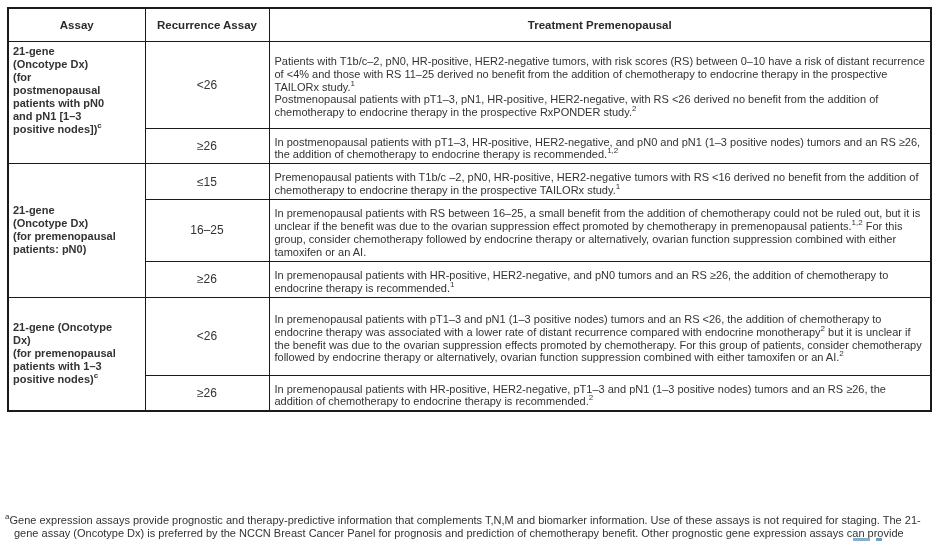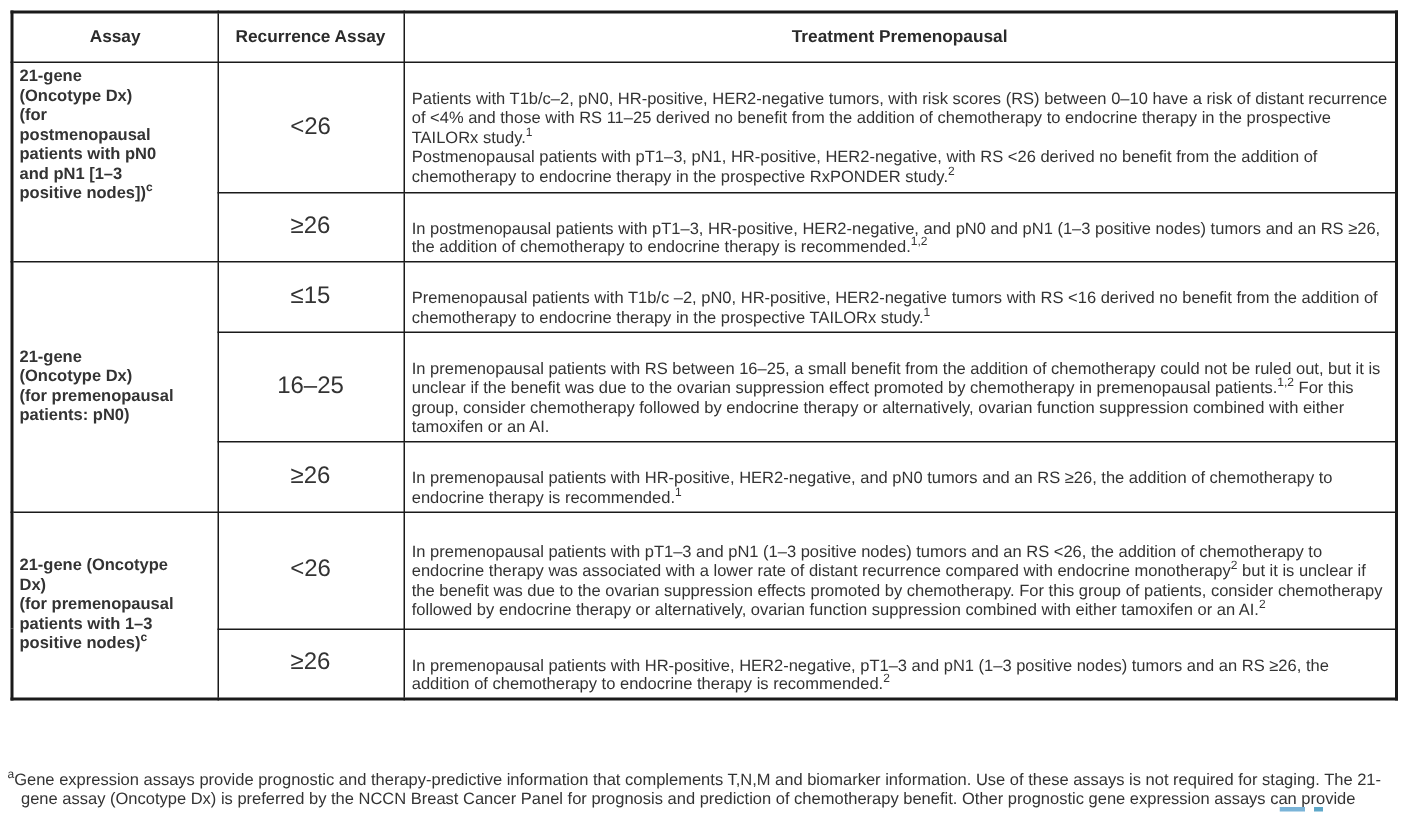--- a/index.html
+++ b/index.html
@@ -17,24 +17,24 @@
   .main-table th {
     font-size:11.5px; font-weight:bold; text-align:center; vertical-align:middle;
     color:#2b2b2b; padding:0;
   }
   .assay-cell {
     font-weight:bold; font-size:11px; line-height:13px;
     padding:3px 4px; vertical-align:top; white-space:pre-line; color:#333;
   }
   .assay-mid { vertical-align:middle; }
   .risk-cell {
-    font-size:16px; text-align:center; vertical-align:middle; color:#333;margin-left:26px;
+    font-size:12px; text-align:center; vertical-align:middle; color:#333;margin-left:26px;
   }
   .treat-cell {
-    font-size:11px; line-height:12.9px; padding:18px 4px 2px 5px;
+    font-size:11px; line-height:12.9px; padding:7px 4px 2px 5px;
     vertical-align:middle; white-space:pre-line; color:#333;
   }
   sup { font-size:8px; line-height:0; }
   .footnotes {
     position:absolute; left:5px; top:470px; width:926px;
     font-size:11px; line-height:13.4px; color:#333;margin-top:44px;
   }
   .footnote { padding-left:9px; text-indent:-9px; }
   .footnote a { color:#2e7fc0; text-decoration:underline; cursor:pointer; }
   .fn-marker-link { color:#2e7fc0; }

